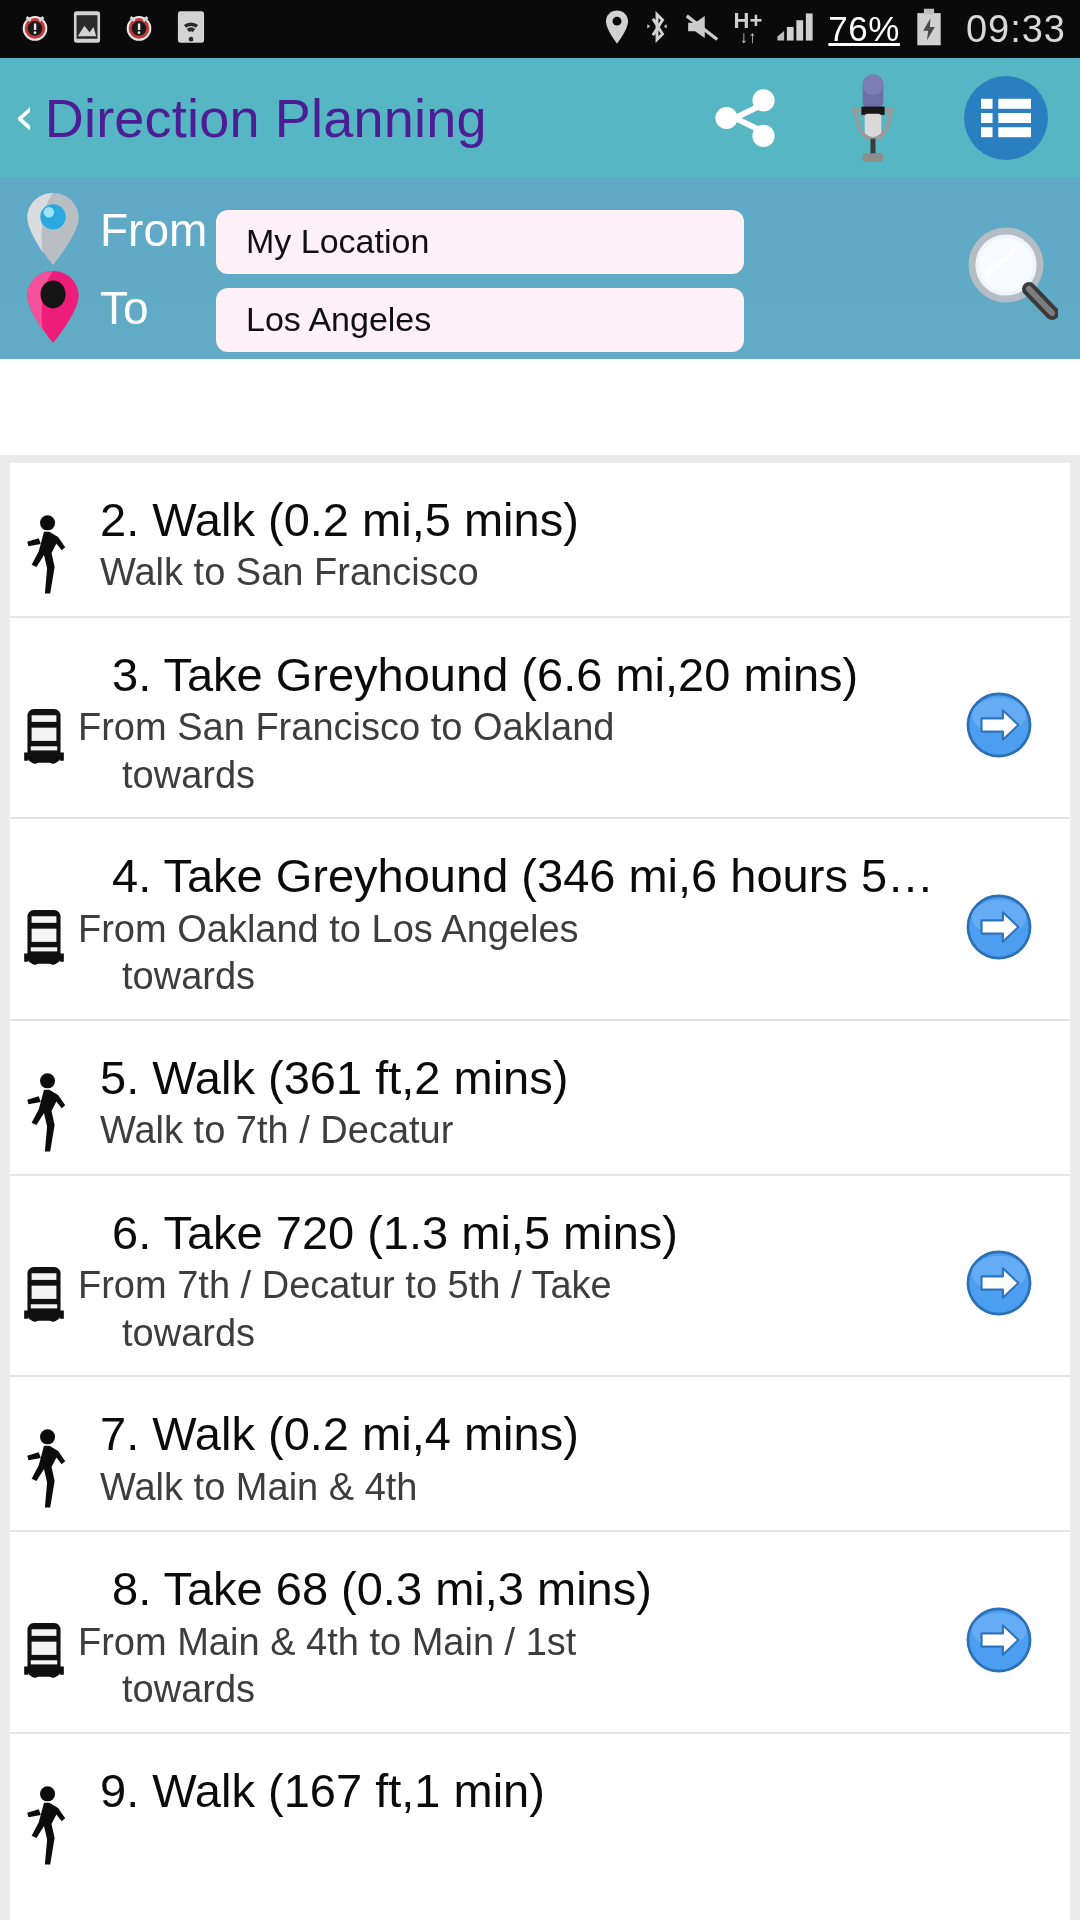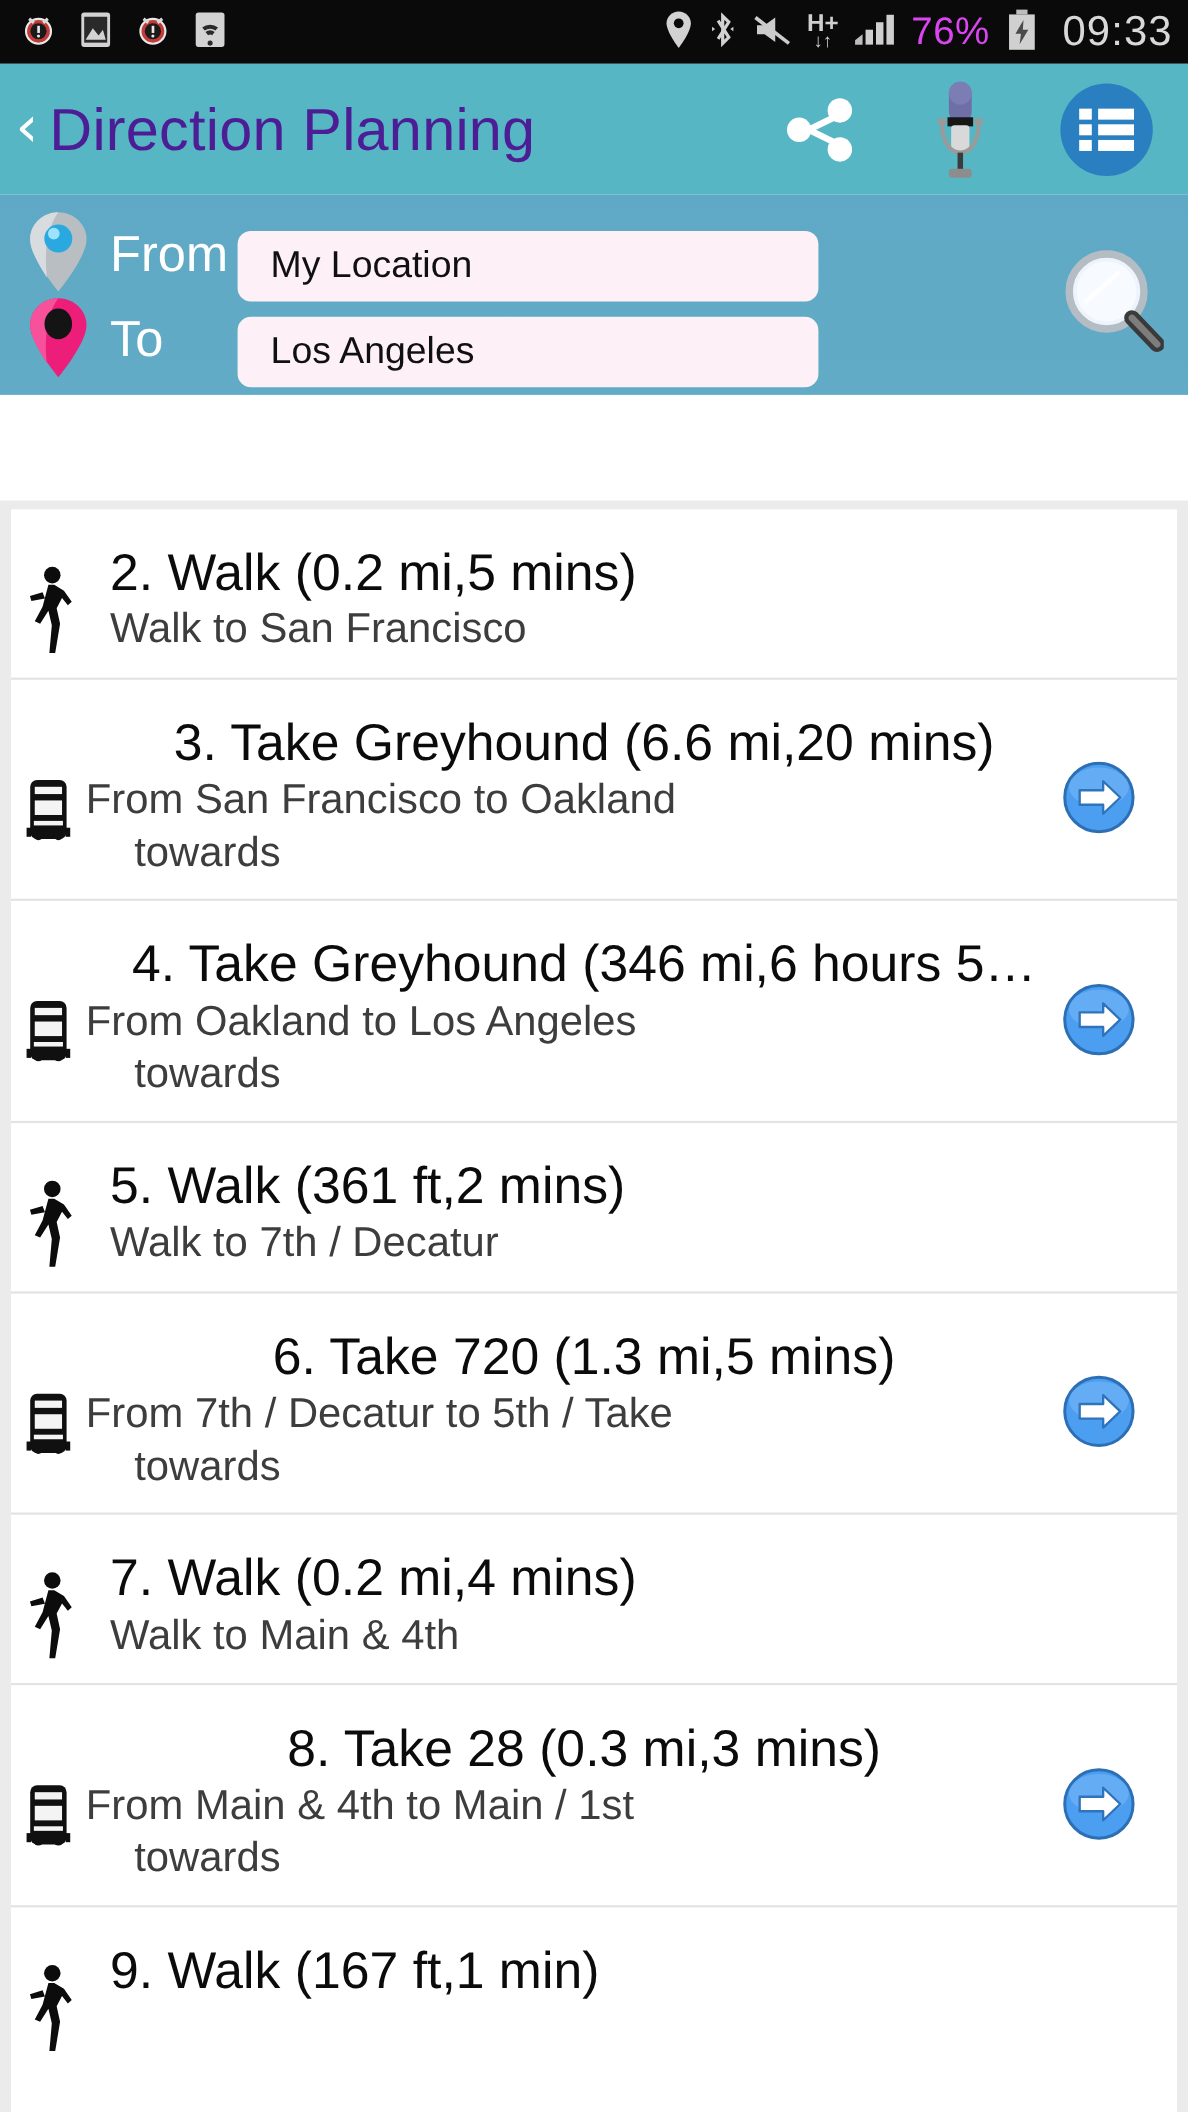--- a/index.html
+++ b/index.html
@@ -16,22 +16,23 @@
     height:58px; width:100%;
     background:#0a0a0a;
     display:flex; align-items:center;
     padding:0 14px 0 18px;
     color:#d6d6d6;
   }
   .sb-left{ display:flex; align-items:center; gap:20px; }
   .sb-right{ display:flex; align-items:center; gap:14px; margin-left:auto; }
   .sb-ico{ display:block; }
   .sb-text{
-    font-size:35px; color:#d946ef; letter-spacing:0.5px;
+    font-size:35px; color:#ffffff; letter-spacing:0.5px;
     font-family:"Liberation Sans", sans-serif;
+    text-decoration:underline;
   }
   .sb-clock{ font-size:38px; color:#d8d8d8; margin-left:8px; letter-spacing:1px; }
   .hplus{ display:flex; flex-direction:column; align-items:center; line-height:0.85; }
   .hplus .h{ font-size:22px; font-weight:bold; color:#cfcfcf; }
   .hplus .ar{ font-size:17px; color:#cfcfcf; }
 
   
   .appbar{
     height:119px; width:100%;
     background:#56b6c4;
@@ -105,21 +106,21 @@
   .step-sub{
     font-size:38px; color:#3d3d3d; line-height:1.25; margin-top:2px;
   }
   .step-sub .towards{ display:block; padding-left:44px; }
   .go-btn{
     position:absolute; right:38px; top:50%; transform:translateY(-50%);
     width:66px; height:66px;
   }
   .step.type-transit .step-icon{ padding-top:60px; }
   .step.type-transit .step-body{ position:relative; }
-  .step.type-transit .step-title{ padding-left:34px;text-align:center; }
+  .step.type-transit .step-title{ padding-left:34px; }
   .step.type-walk .step-title{ padding-left:22px; }
   .step.type-walk .step-sub{ padding-left:22px; }
 </style>
 </head>
 <body>
 
 <div id="screen">
 
   <div class="statusbar">
     <div class="sb-left">
@@ -403,21 +404,21 @@
   <rect x="5" y="4" width="12" height="3.2" fill="#f4f4f4"></rect>
   <rect x="5" y="10" width="12" height="6.4" fill="#f4f4f4"></rect>
   <rect x="4.6" y="19" width="12.8" height="2" fill="#f4f4f4"></rect>
   <circle cx="6.6" cy="25.4" r="2.1" fill="#101010"></circle>
   <circle cx="15.4" cy="25.4" r="2.1" fill="#101010"></circle>
   <rect x="1.4" y="22" width="2" height="4" fill="#101010"></rect>
   <rect x="18.6" y="22" width="2" height="4" fill="#101010"></rect>
 </svg>
           </div>
           <div class="step-body">
-            <div class="step-title">8. Take 28 (0.3 mi,3 mins)</div>
+            <div class="step-title">8. Take 68 (0.3 mi,3 mins)</div>
             <div class="step-sub"><span>From Main &amp; 4th to Main / 1st</span><span class="towards">towards</span></div>
           </div>
           <span class="go-btn"><svg width="66" height="66" viewBox="0 0 34 34">
   <circle cx="17" cy="17" r="16" fill="#4b9ef0"></circle>
   <circle cx="17" cy="17" r="16" fill="none" stroke="#2c6fb5" stroke-width="1.4"></circle>
   <ellipse cx="17" cy="12" rx="14" ry="9" fill="#7ab8f6" opacity="0.55"></ellipse>
   <path d="M8 13.6 L19 13.6 L19 9.4 L27 17 L19 24.6 L19 20.4 L8 20.4 Z" fill="#ffffff" stroke="#2f74ba" stroke-width="1.1" stroke-linejoin="round"></path>
 </svg></span>
         </div>
         <div class="step type-walk">

